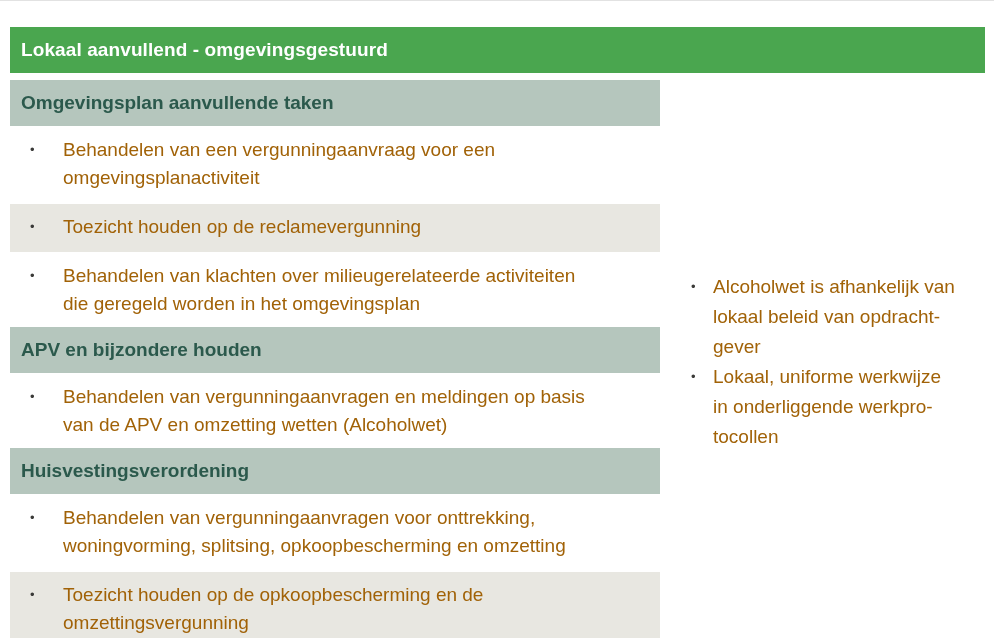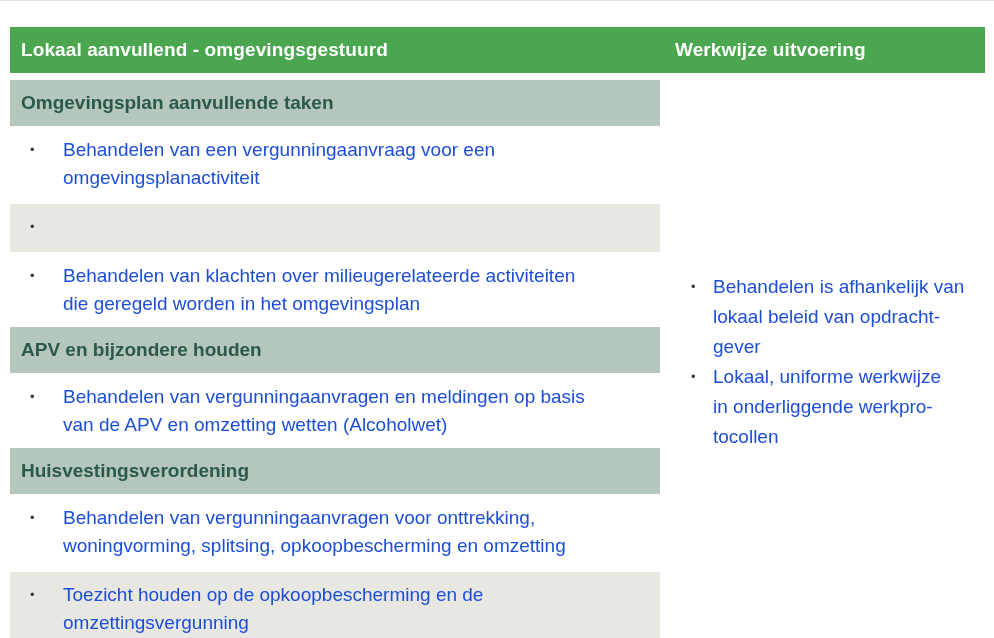--- a/index.html
+++ b/index.html
@@ -66,21 +66,21 @@
     flex: 0 0 53px;
     padding-left: 20px;
     font-size: 13px;
     line-height: 28px;
     color: #3a3a38;
   }
   .item-text {
     white-space: pre-line;
     font-size: 19px;
     line-height: 28px;
-    color: #1d4ed8;
+    color: #a16207;
     padding-right: 10px;
   }
 
   
   .right-list { width: 100%; }
   .right-item { display: flex; }
   .right-item .bullet-cell {
     flex: 0 0 53px;
     padding-left: 31px;
     line-height: 30px;
@@ -98,41 +98,39 @@
 </head>
 <body>
 
 <div class="page">
   <div class="content">
 
     <div class="header-row">
       <div class="h-cell h-left">
         <span>Lokaal aanvullend - omgevingsgestuurd</span>
       </div>
-      <div class="h-cell h-right">
-        <span>Werkwijze uitvoering</span>
-      </div>
     </div>
 
     <div class="body-row">
 
       <div class="col-left">
 
         <div class="subheader">
           <span>Omgevingsplan aanvullende taken</span>
         </div>
 
         <div class="item">
           <span class="bullet-cell">•</span>
           <span class="item-text">Behandelen van een vergunningaanvraag voor een
 omgevingsplanactiviteit</span>
         </div>
 
         <div class="item alt">
           <span class="bullet-cell">•</span>
+          <span class="item-text">Toezicht houden op de reclamevergunning</span>
         </div>
 
         <div class="item">
           <span class="bullet-cell">•</span>
           <span class="item-text">Behandelen van klachten over milieugerelateerde activiteiten
 die geregeld worden in het omgevingsplan</span>
         </div>
 
         <div class="subheader">
           <span>APV en bijzondere houden</span>
@@ -159,21 +157,21 @@
           <span class="item-text">Toezicht houden op de opkoopbescherming en de
 omzettingsvergunning</span>
         </div>
 
       </div>
 
       <div class="col-right">
         <div class="right-list">
           <div class="right-item">
             <span class="bullet-cell">•</span>
-            <span class="item-text">Behandelen is afhankelijk van
+            <span class="item-text">Alcoholwet is afhankelijk van
 lokaal beleid van opdracht-
 gever</span>
           </div>
           <div class="right-item">
             <span class="bullet-cell">•</span>
             <span class="item-text">Lokaal, uniforme werkwijze
 in onderliggende werkpro-
 tocollen</span>
           </div>
         </div>

